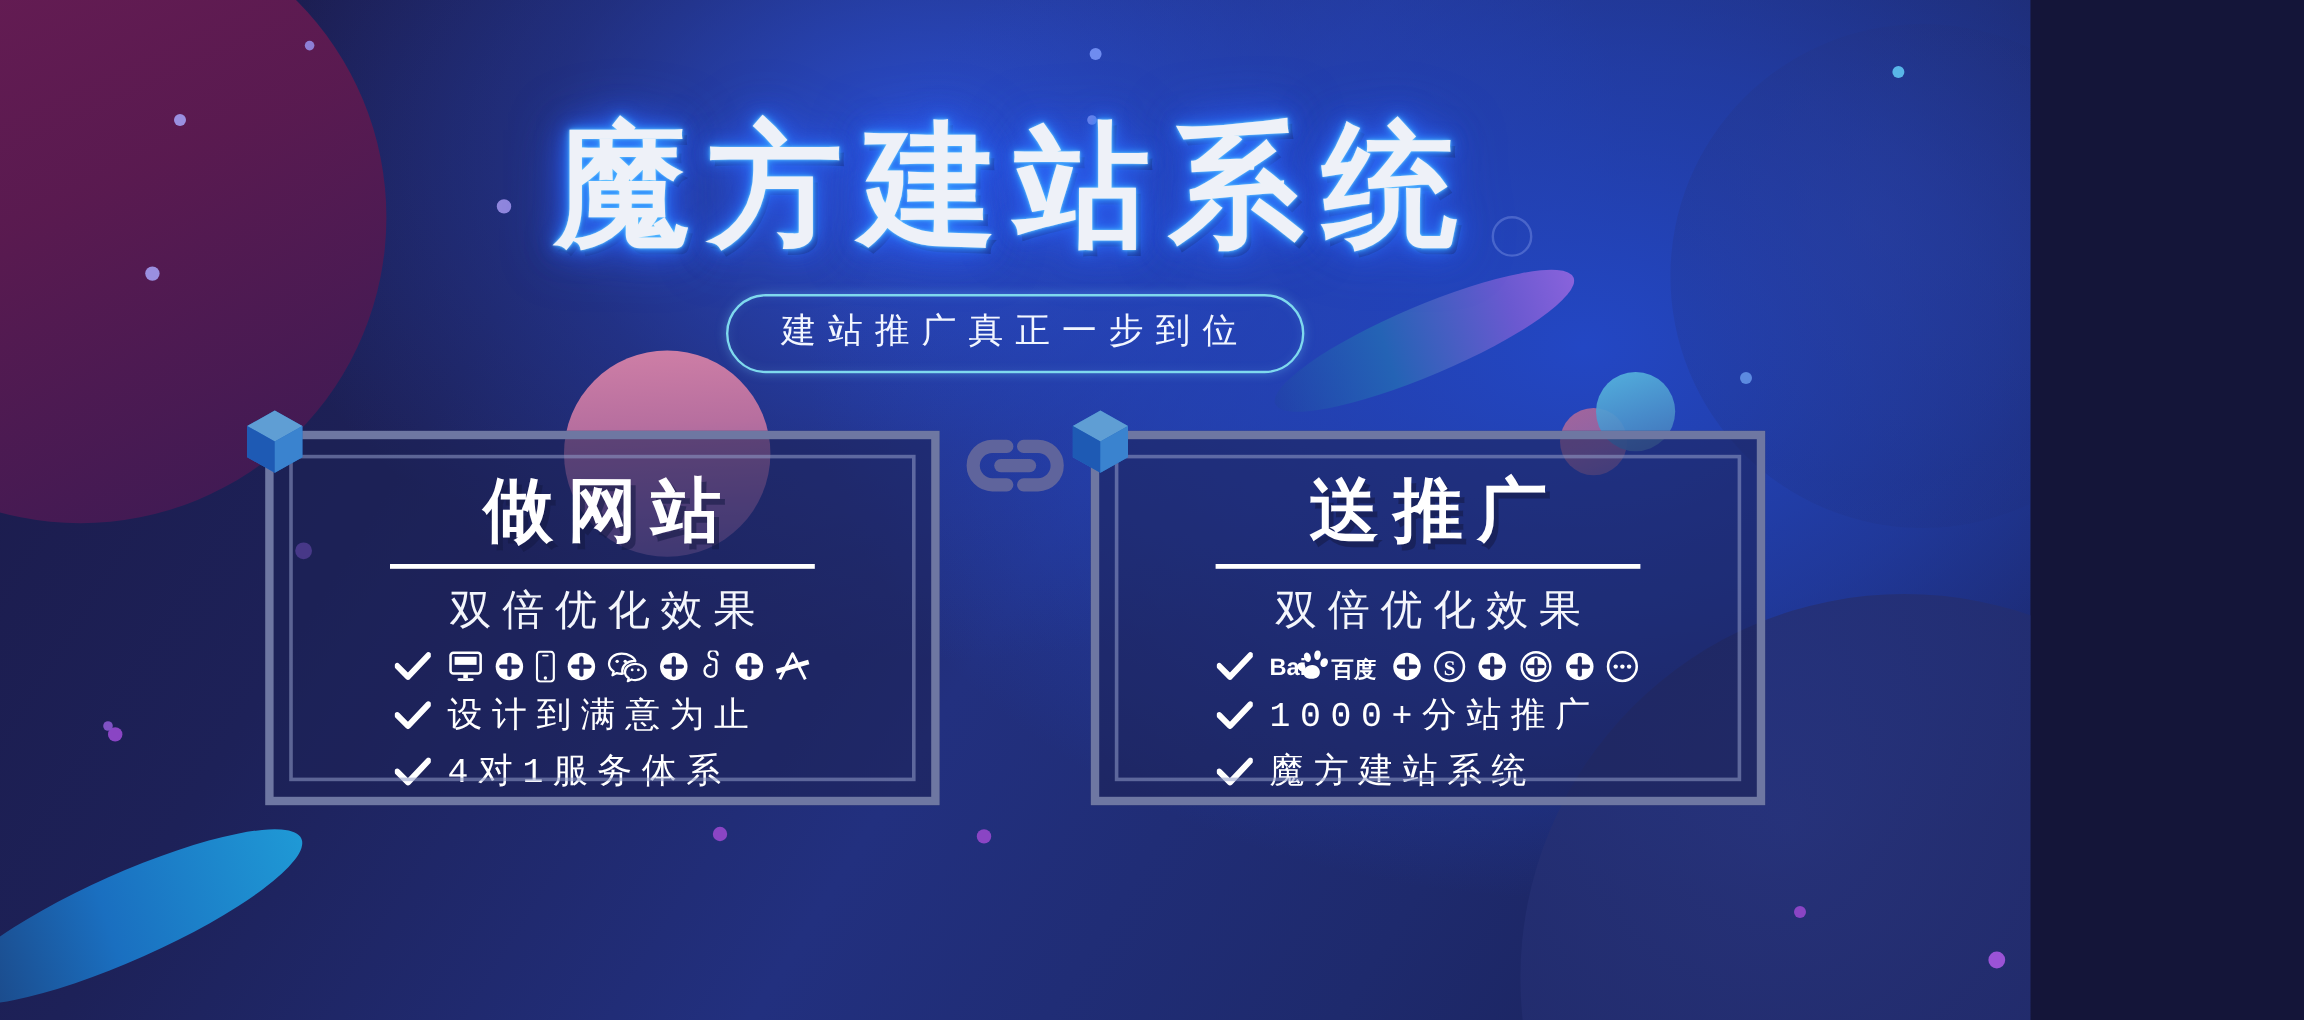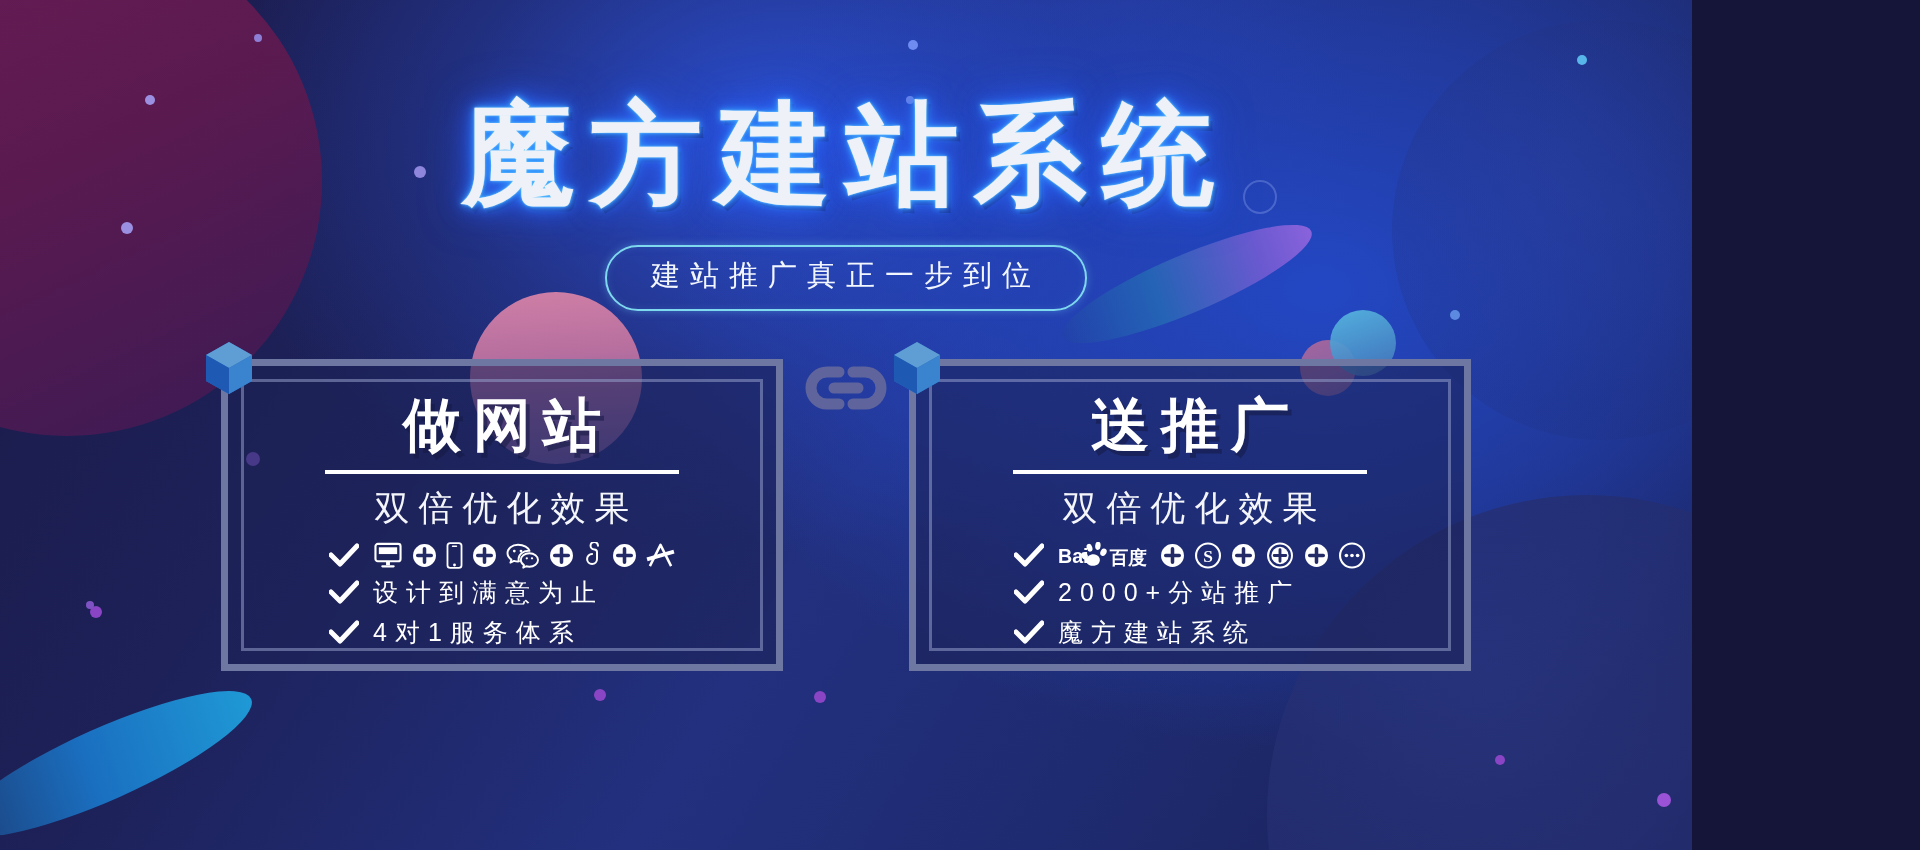--- a/index.html
+++ b/index.html
@@ -180,22 +180,23 @@
     display: flex; flex-direction: column; gap: 7px;
     align-items: flex-start;
   }
   .feature-row {
     display: flex; align-items: center; gap: 14px;
     color: #ffffff;
     white-space: nowrap;
   }
   .check { width: 30px; height: 24px; flex: 0 0 auto; }
   .feature-text {
-    font-size: 25px;
+    font-size: 29px;
     letter-spacing: 8px;
+    font-family: Liberation Mono, monospace;
   }
 
   .brand-row { display: flex; align-items: center; gap: 9px; }
   .plus-ico { width: 25px; height: 25px; flex: 0 0 auto; }
   .brand-ico { height: 27px; flex: 0 0 auto; }
 
   .link-icon { width: 90px; height: 58px; flex: 0 0 auto; margin: 0 10px; }
 </style>
 </head>
 <body>
@@ -397,21 +398,21 @@
                   <circle cx="14" cy="14" r="1.9" fill="#fff"></circle>
                   <circle cx="19.8" cy="14" r="1.9" fill="#fff"></circle>
                 </svg>
               </div>
             </div>
 
             <div class="feature-row">
               <svg class="check" viewBox="0 0 30 24">
                 <path d="M2 12 L11 21 L28 3" stroke="#ffffff" stroke-width="5" fill="none" stroke-linecap="round" stroke-linejoin="round"></path>
               </svg>
-              <span class="feature-text">2000+分站推广</span>
+              <span class="feature-text">1000+分站推广</span>
             </div>
 
             <div class="feature-row">
               <svg class="check" viewBox="0 0 30 24">
                 <path d="M2 12 L11 21 L28 3" stroke="#ffffff" stroke-width="5" fill="none" stroke-linecap="round" stroke-linejoin="round"></path>
               </svg>
               <span class="feature-text">魔方建站系统</span>
             </div>
 
           </div>

